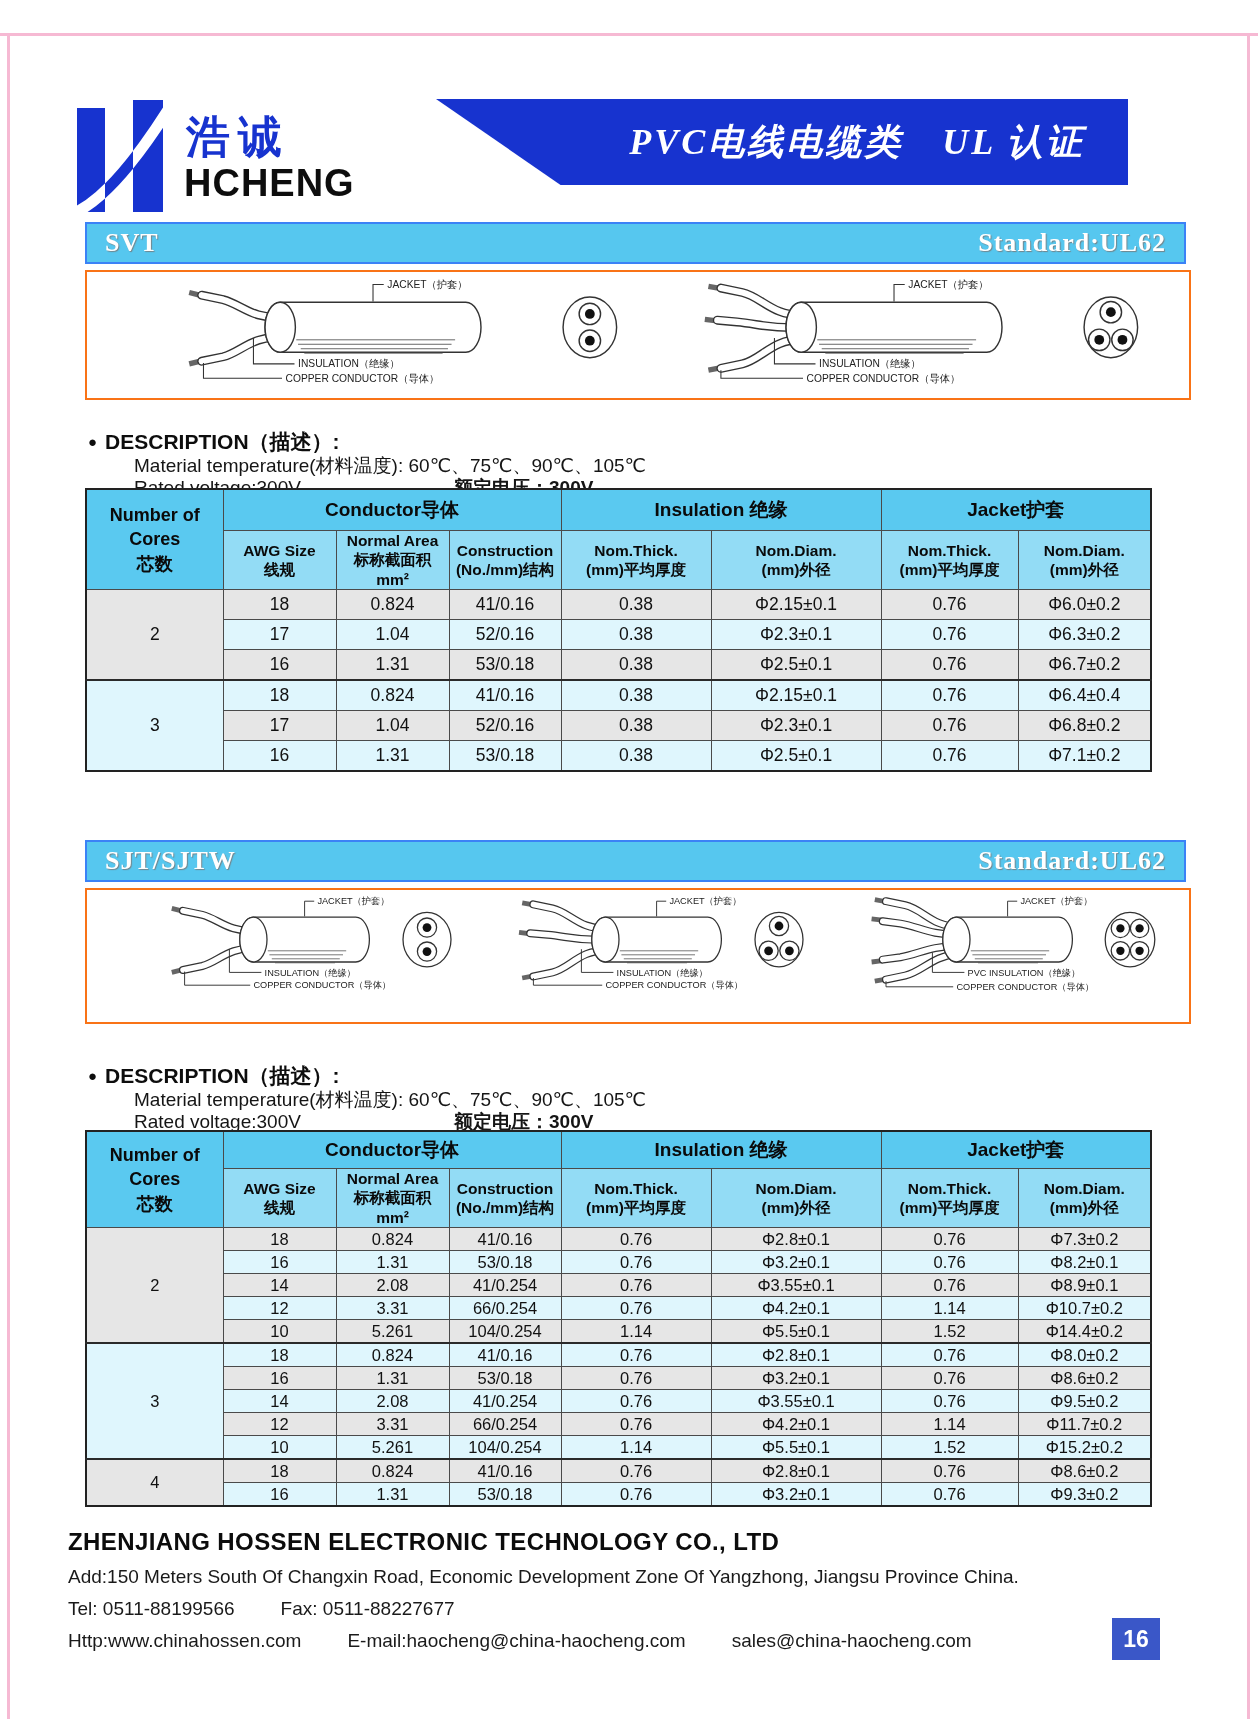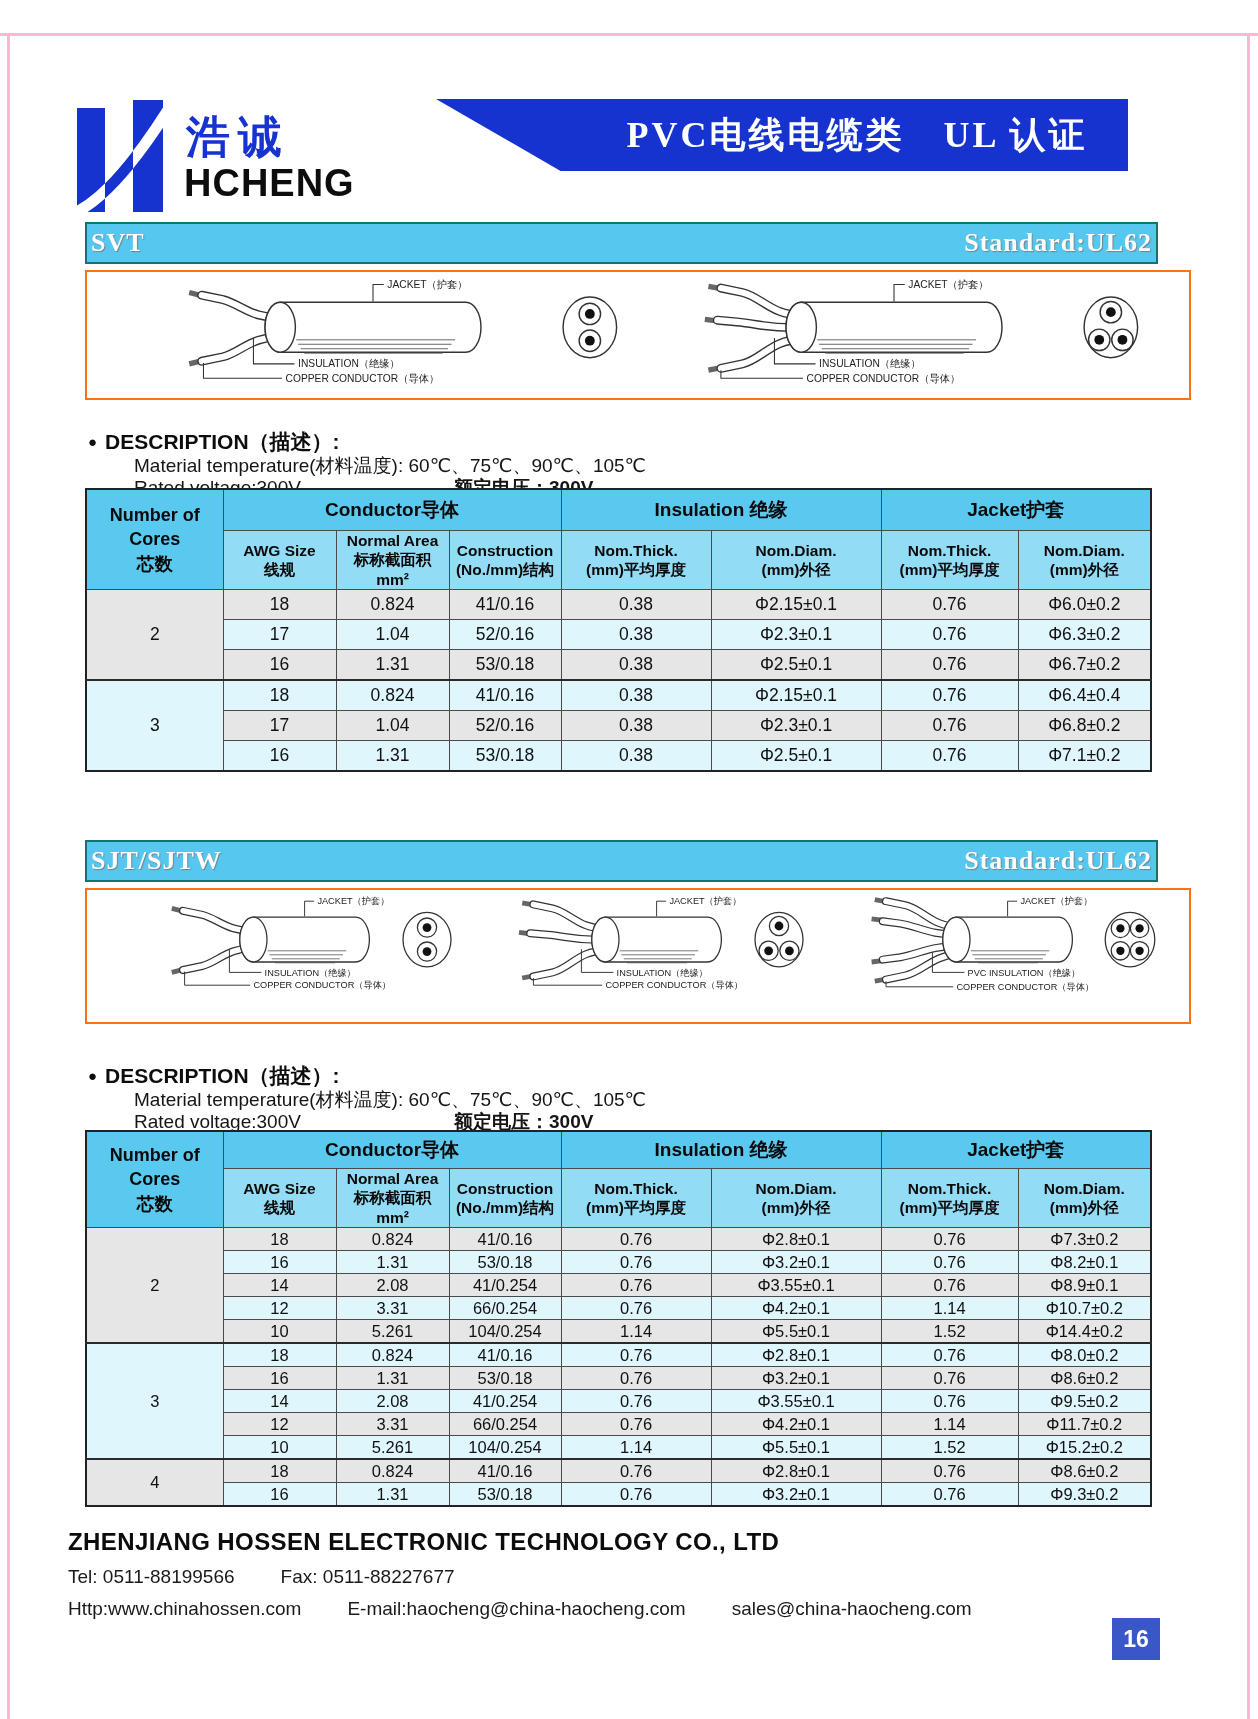--- a/index.html
+++ b/index.html
@@ -9,30 +9,30 @@
   
   .frame-top{position:absolute;left:0;top:33px;width:1258px;height:3px;background:#f6b9d3;}
   .frame-left{position:absolute;left:7px;top:33px;width:3px;height:1686px;background:#f6b9d3;}
   .frame-right{position:absolute;left:1247px;top:33px;width:3px;height:1686px;background:#f6b9d3;}
 
   
   .logo{position:absolute;left:74px;top:98px;}
   .brand-cn{position:absolute;left:186px;top:108px;font-size:44px;font-weight:bold;color:#1733cf;letter-spacing:8px;}
   .brand-en{position:absolute;left:184px;top:162px;font-size:38px;font-weight:bold;color:#0d0d0d;letter-spacing:1px;}
 
-  .banner{position:absolute;left:436px;top:99px;width:692px;height:72px;background:#1733cf;
+  .banner{position:absolute;left:436px;top:99px;width:692px;height:86px;background:#1733cf;
           clip-path:polygon(0 0,100% 0,100% 100%,18% 100%);
           filter:drop-shadow(-2px 2px 0 #222);
-          display:flex;align-items:center;justify-content:center;padding-left:0;}
+          display:flex;align-items:center;justify-content:center;padding-left:0;font-style:italic;}
   .banner-text{font-family:"Liberation Serif","DejaVu Serif",serif;font-weight:bold;font-size:36px;
                color:#fff;letter-spacing:3px;margin-left:150px;white-space:nowrap;}
 
   
-  .secbar{position:absolute;left:85px;width:1061px;height:38px;background:#56c7ef;border:2px solid #0f766e;
-          display:flex;align-items:center;justify-content:space-between;padding:0 4px;box-sizing:content-box;}
+  .secbar{position:absolute;left:85px;width:1061px;height:38px;background:#56c7ef;border:2px solid #3b82f6;
+          display:flex;align-items:center;justify-content:space-between;padding:0 18px;box-sizing:content-box;}
   .secbar .t{font-family:"Liberation Serif","DejaVu Serif",serif;font-weight:bold;font-size:26px;color:#fff;
              text-shadow:1px 1px 1px rgba(120,120,120,.85);letter-spacing:1px;}
 
   
   .diagbox{position:absolute;left:85px;width:1061px;background:#fff;border:2px solid #f97316;
            display:flex;align-items:flex-start;justify-content:space-evenly;padding-left:41px;}
   .ln{stroke:#333;stroke-width:1.6;fill:#fff;}
   .lead{stroke:#333;stroke-width:1.2;fill:none;}
   .hatch{stroke:#555;stroke-width:1;fill:none;}
   .wire-o{fill:none;stroke:#333;stroke-width:10;stroke-linecap:round;}
@@ -522,20 +522,21 @@
           <td>0.76</td>
           <td>Φ3.2±0.1</td>
           <td>0.76</td>
           <td>Φ9.3±0.2</td>
         </tr>
       </tbody>
   </table>
 
   <div class="footer">
     <div class="f-company">ZHENJIANG HOSSEN ELECTRONIC TECHNOLOGY CO., LTD</div>
+    <div class="f-line">Add:150 Meters South Of Changxin Road, Economic Development Zone Of Yangzhong, Jiangsu Province China.</div>
     <div class="f-line">
       <span>Tel: 0511-88199566</span><span>Fax: 0511-88227677</span>
     </div>
     <div class="f-line">
       <span>Http:www.chinahossen.com</span><span>E-mail:haocheng@china-haocheng.com</span><span>sales@china-haocheng.com</span>
     </div>
   </div>
 
   <div class="pagenum">
       <span>16</span>

